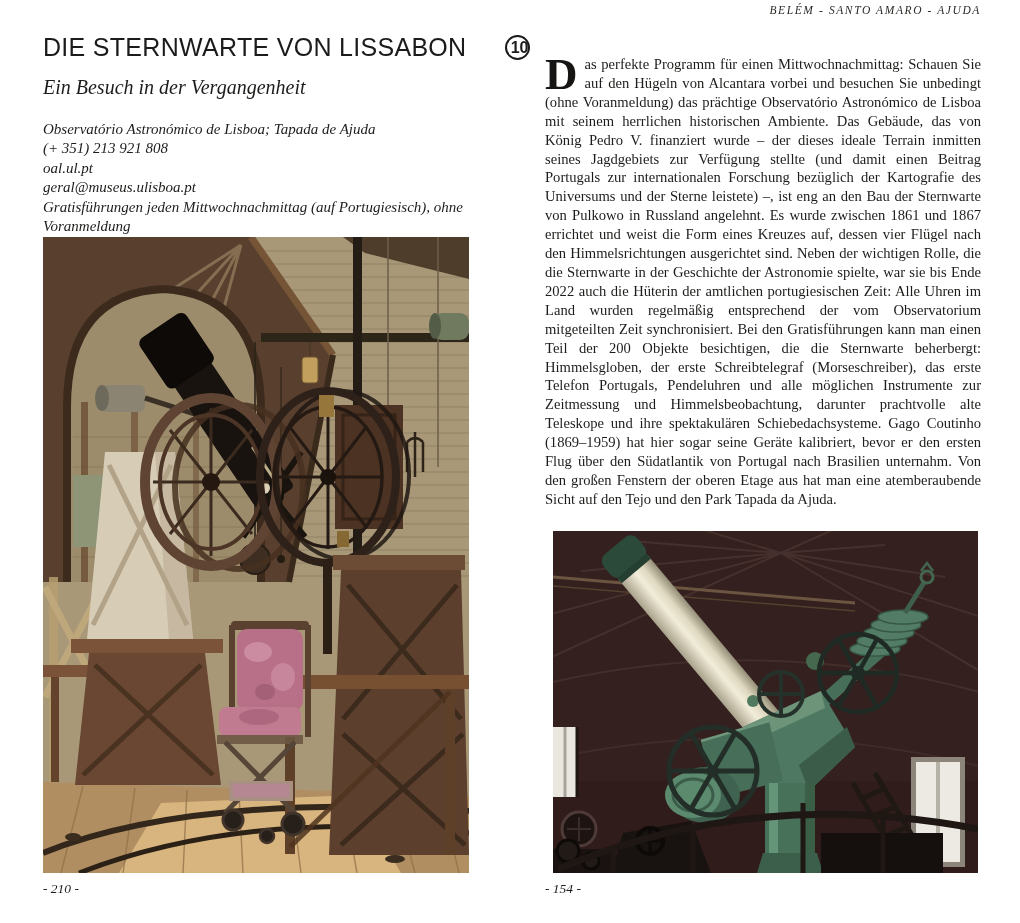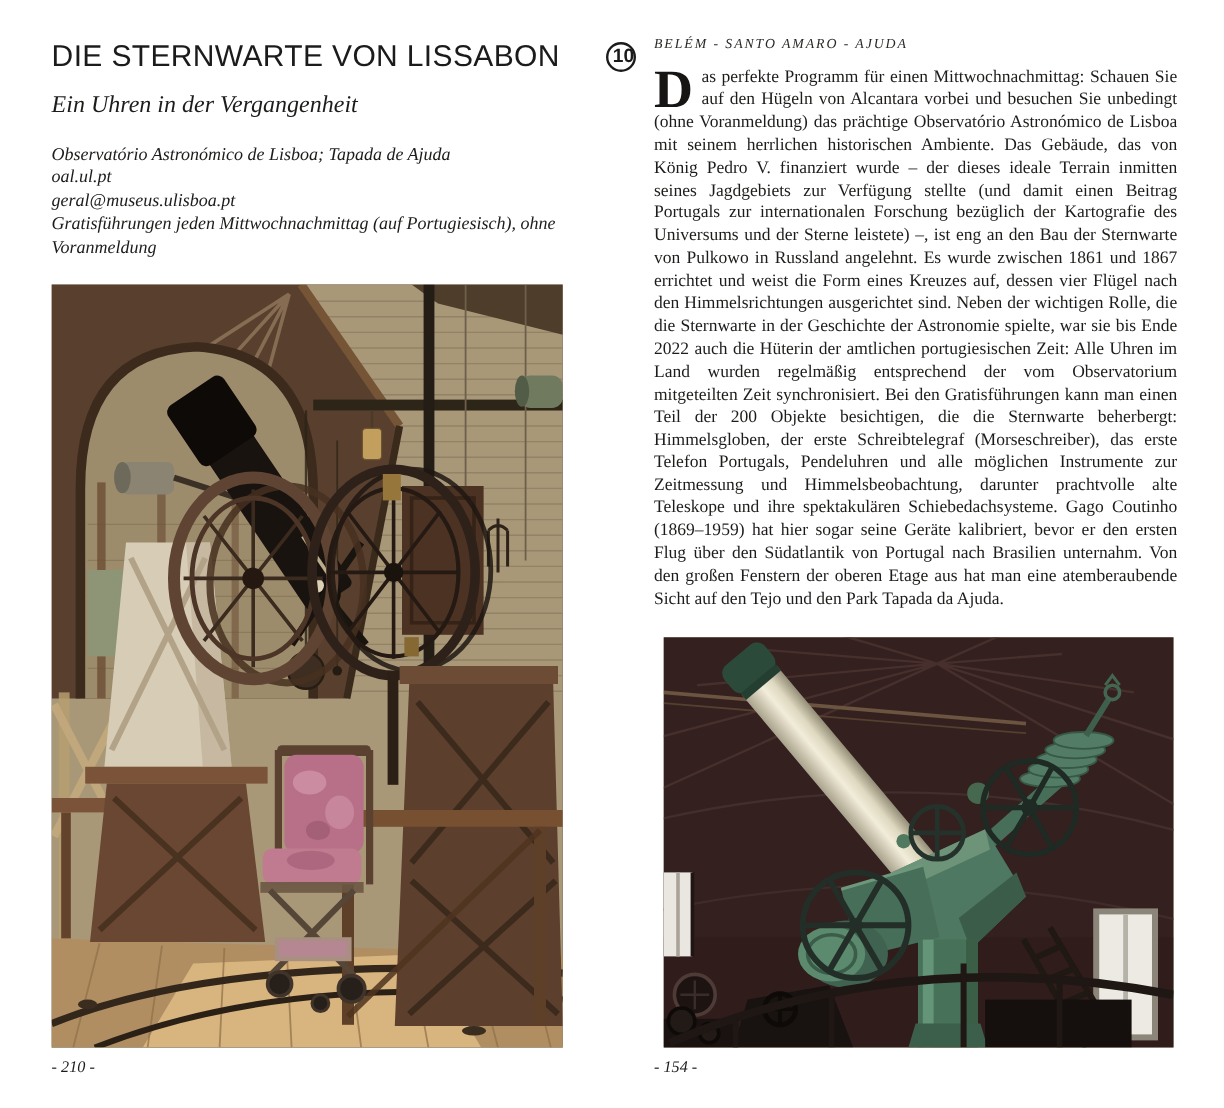--- a/index.html
+++ b/index.html
@@ -20,21 +20,21 @@
   }
   .subtitle{
     position:absolute;left:43px;top:76px;margin:0;font-style:italic;font-weight:400;
     font-size:20px;color:#1d1c1a;white-space:nowrap;
   }
   .info{
     position:absolute;left:43px;top:120px;width:432px;font-style:italic;
     font-size:15px;line-height:19.4px;color:#1d1c1a;
   }
   .running-header{
-    position:absolute;left:545px;top:31px;width:436px;text-align:left;
+    position:absolute;left:545px;top:4px;width:436px;text-align:right;
     font-style:italic;font-size:11.5px;letter-spacing:1.6px;color:#2a2926;
   }
   .body-text{
     position:absolute;left:545px;top:55px;width:436px;margin:0;
     font-size:14.6px;line-height:18.9px;text-align:justify;color:#1d1c1a;
   }
   .dropcap{
     float:left;font-size:45px;line-height:36px;font-weight:700;
     padding:1px 7px 0 0;color:#161513;
   }
@@ -54,24 +54,25 @@
 
 <div>
 
   <div class="title-row">
     <h1 class="title">DIE STERNWARTE VON LISSABON</h1>
     <span class="badge">
         <span>10</span>
       </span>
   </div>
 
-  <h2 class="subtitle">Ein Uhren in der Vergangenheit</h2>
+  <h2 class="subtitle">Ein Besuch in der Vergangenheit</h2>
 
   <div class="info">
     <div>Observatório Astronómico de Lisboa; Tapada de Ajuda</div>
+    <div>(+ 351) 213 921 808</div>
     <div>oal.ul.pt</div>
     <div>geral@museus.ulisboa.pt</div>
     <div>Gratisführungen jeden Mittwochnachmittag (auf Portugiesisch), ohne Voranmeldung</div>
   </div>
 
   <figure class="photo photo-left">
     <svg viewBox="0 0 426 636" width="426" height="636" preserveAspectRatio="none">
 
       <rect x="0" y="0" width="426" height="636" fill="#a89878"></rect>
       <g stroke="#8d7d62" stroke-width="1.2" opacity="0.8">

